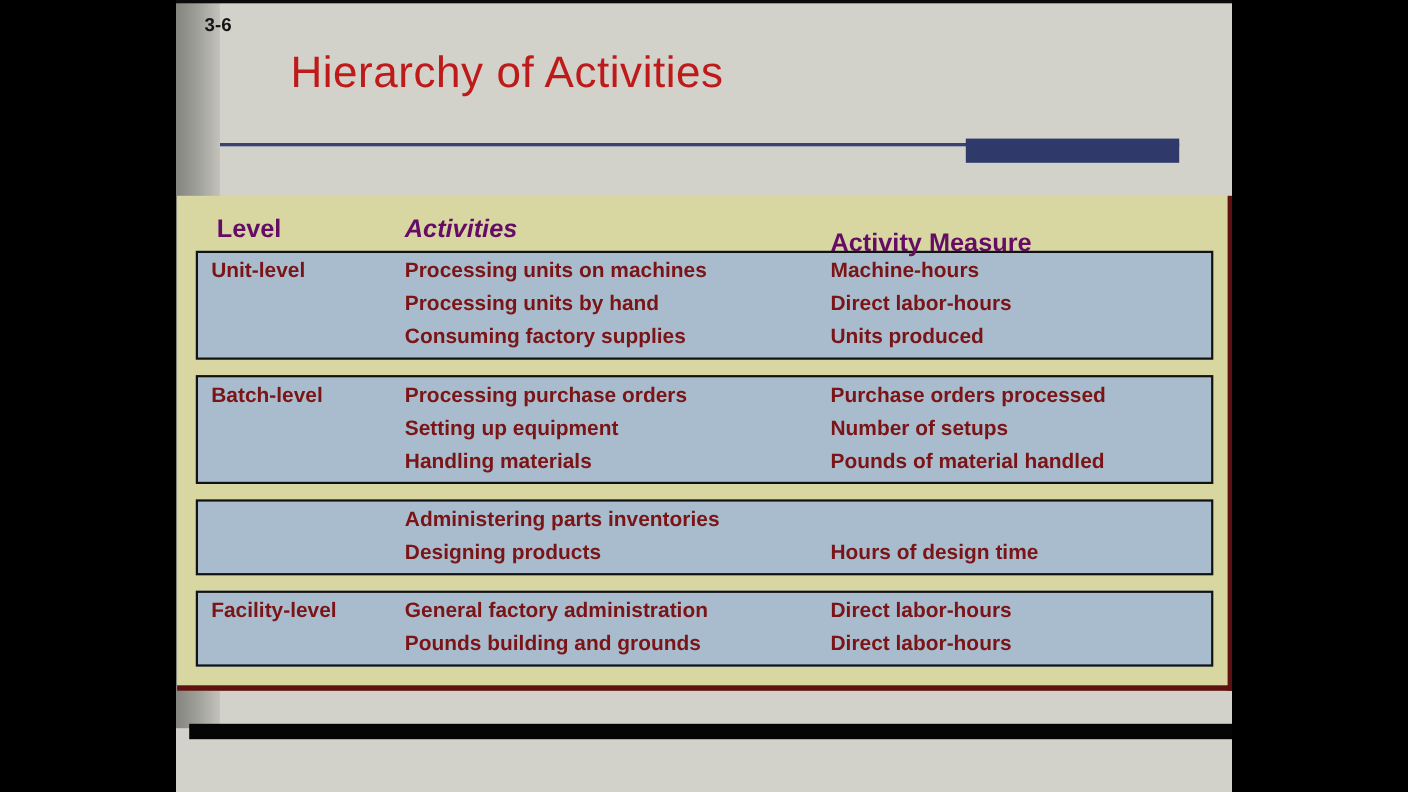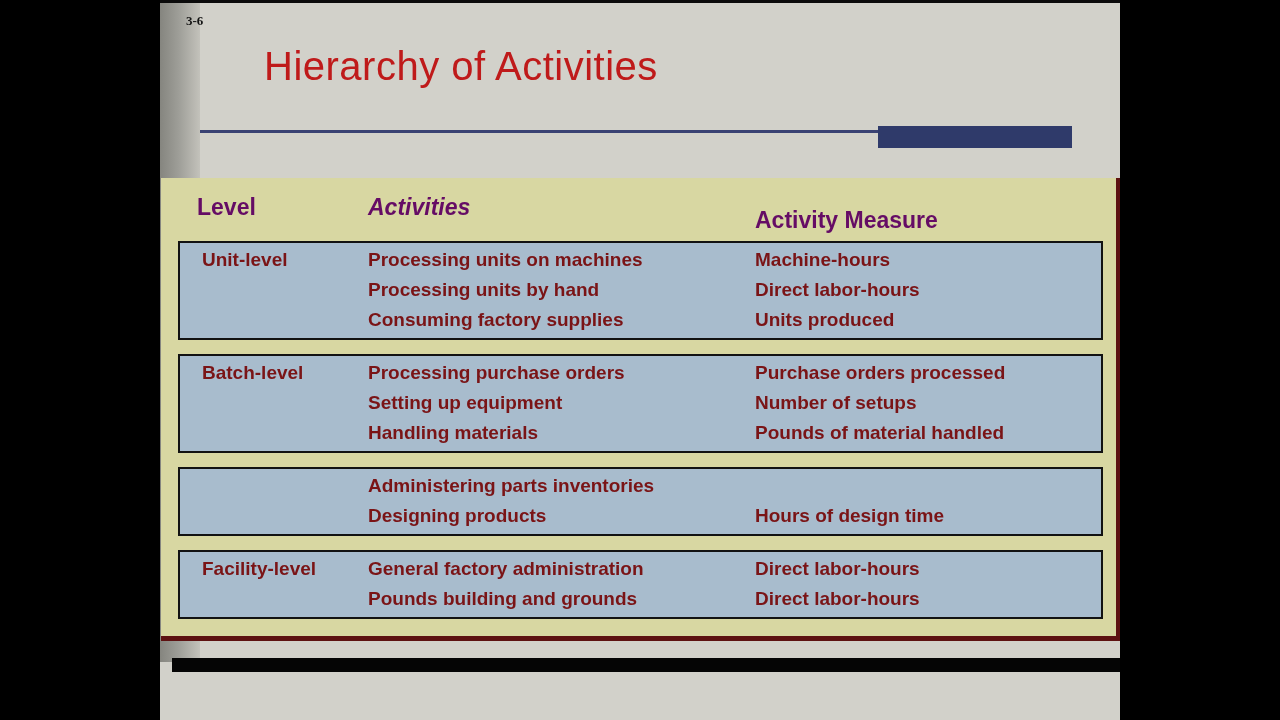--- a/index.html
+++ b/index.html
@@ -8,55 +8,55 @@
     overflow:hidden; font-family:"Liberation Sans", sans-serif;
   }
   .slide-bg { position:absolute; left:160px; top:0; width:960px; height:720px; background:#d2d1ca; }
   .top-edge { position:absolute; left:160px; top:0; width:960px; height:3px; background:#0b0b0b; }
   .left-strip {
     position:absolute; left:160px; top:0; width:40px; height:662px;
     background:linear-gradient(to right, #85857f 0%, #9d9d97 45%, #c3c2bb 100%);
   }
   .slide-number {
     position:absolute; left:186px; top:13px;
-    font-size:13px; font-weight:bold; color:#141414;font-family:Liberation Serif, serif;
+    font-size:17px; font-weight:bold; color:#141414;
   }
   .page-title {
     position:absolute; left:264px; top:44px;
     font-size:40px; color:#bf1a1a; letter-spacing:0.5px; white-space:nowrap;
   }
   .divider-line { position:absolute; left:200px; top:130px; width:872px; height:3px; background:#3a4273; }
   .divider-accent { position:absolute; left:878px; top:126px; width:194px; height:22px; background:#2f3a6a; }
 
   .activity-table {
     position:absolute; left:161px; top:178px; width:959px;
     background:#d8d7a2; box-sizing:border-box;
     border-right:4px solid #5d1111; border-bottom:5px solid #5d1111;
     padding-bottom:3px;
   }
-  .table-header { position:relative; height:63px; }
+  .table-header { position:relative; height:50px; }
   .table-header span {
     position:absolute; top:16px; font-size:23px; font-weight:bold;
     color:#650c65; white-space:nowrap;
   }
   .h-level { left:36px; }
   .h-activities { left:207px;font-style:italic; }
   .h-measure { left:594px;margin-top:13px; }
 
   .level-group {
     margin-left:17px; width:925px; box-sizing:border-box;
     background:#a8bccd; border:2px solid #121212;
     margin-bottom:14px; padding:2px 0 3px 0;
   }
   .level-group .row { display:grid; grid-template-columns:188px 387px 1fr; }
   .level-group .cell {
     font-size:19px; font-weight:bold; color:#7a1416;
     line-height:30px; white-space:nowrap; overflow:hidden;
   }
-  .cell-level { padding-left:22px; }
+  .cell-level { padding-left:12px; }
   .shadow-bar { position:absolute; left:172px; top:658px; width:948px; height:14px; background:#050505; }
 </style>
 </head>
 <body>
 
 <div class="stage">
   <div class="slide-bg"></div>
   <div class="left-strip"></div>
   <div class="top-edge"></div>
 

